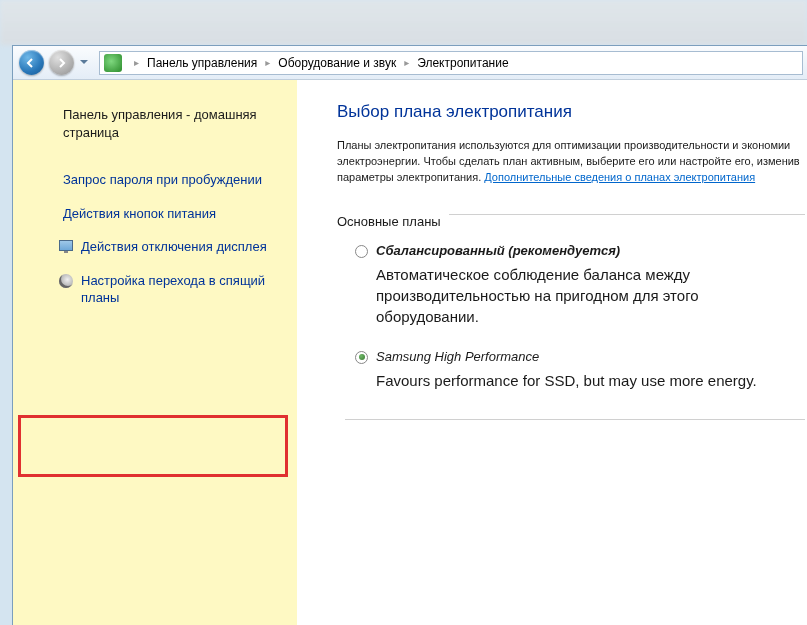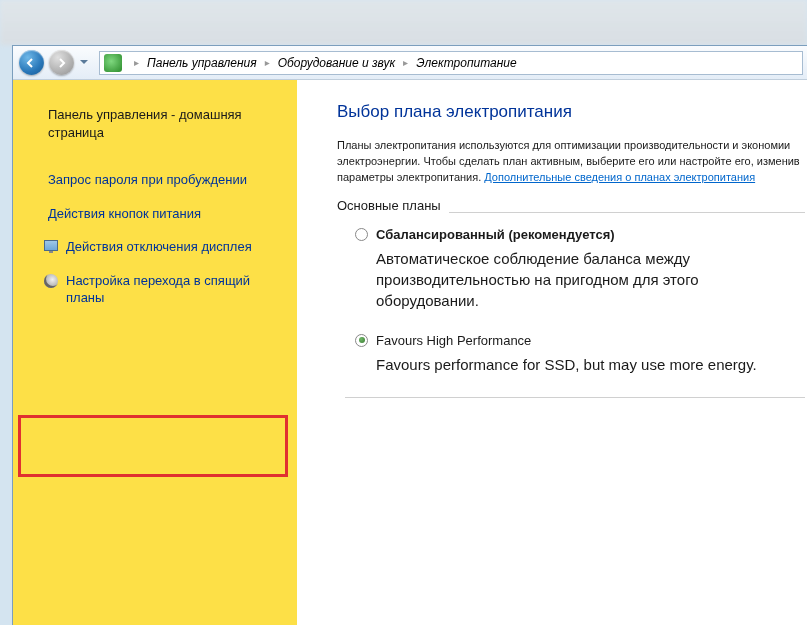--- a/index.html
+++ b/index.html
@@ -77,30 +77,30 @@
       background: radial-gradient(circle at 40% 40%, #7fd87f, #2a8a2a);
       border-radius: 3px;
       margin-right: 4px;
       flex-shrink: 0;
     }
     .bc-sep {
       margin: 0 8px;
       color: #999;
       font-size: 10px;
     }
-    .bc-part { white-space: nowrap; font-style: italic; }
+    .bc-part { white-space: nowrap; }
     .content {
       display: flex;
       height: calc(100% - 34px);
       background: #fff;
     }
     .sidebar {
       width: 284px;
-      padding: 18px 0 18px 13px;
-      background: #fde047;
+      padding: 18px 0 18px 28px;
+      background: #fef9c3;
       position: relative;
     }
     .sidebar-item {
       padding: 8px 18px 8px 22px;
       font-size: 13px;
       color: #003399;
       line-height: 1.35;
       cursor: pointer;
       position: relative;
     }
@@ -163,40 +163,41 @@
       margin-bottom: 4px;
     }
     .main a.inline-link {
       color: #0066cc;
       text-decoration: underline;
       cursor: pointer;
     }
     .fieldset-label {
       font-size: 13px;
       color: #1a1a1a;
-      margin-top: 12px;
+      margin-top: 28px;
       margin-bottom: 14px;
       display: flex;
-      align-items: flex-end;
+      align-items: flex-start;
     }
     .fieldset-label .line {
       flex: 1;
       height: 1px;
       background: #d0d0d0;
       margin-left: 8px;
     }
     .plan {
       margin-left: 18px;
       margin-bottom: 22px;
     }
     .plan-header {
       display: flex;
-      align-items: center;
+      align-items: flex-end;
       gap: 8px;
       margin-bottom: 6px;
+      font-style: italic;
     }
     .radio {
       width: 13px; height: 13px;
       border-radius: 50%;
       border: 1px solid #888;
       background: #fff;
       display: flex; align-items: center; justify-content: center;
       flex-shrink: 0;
     }
     .radio.checked::after {
@@ -298,21 +299,21 @@
         <div class="plan-header">
           <div class="radio"></div>
           <span class="plan-name bold">Сбалансированный (рекомендуется)</span>
         </div>
         <div class="plan-desc">Автоматическое соблюдение баланса между производительностью на пригодном для этого оборудовании.</div>
       </div>
 
       <div class="plan">
         <div class="plan-header">
           <div class="radio checked"></div>
-          <span class="plan-name">Favours High Performance</span>
+          <span class="plan-name">Samsung High Performance</span>
         </div>
         <div class="plan-desc">Favours performance for SSD, but may use more energy.</div>
       </div>
 
       <div class="fieldset-label">
         <div class="line"></div>
       </div>
     </div>
 
   </div>

